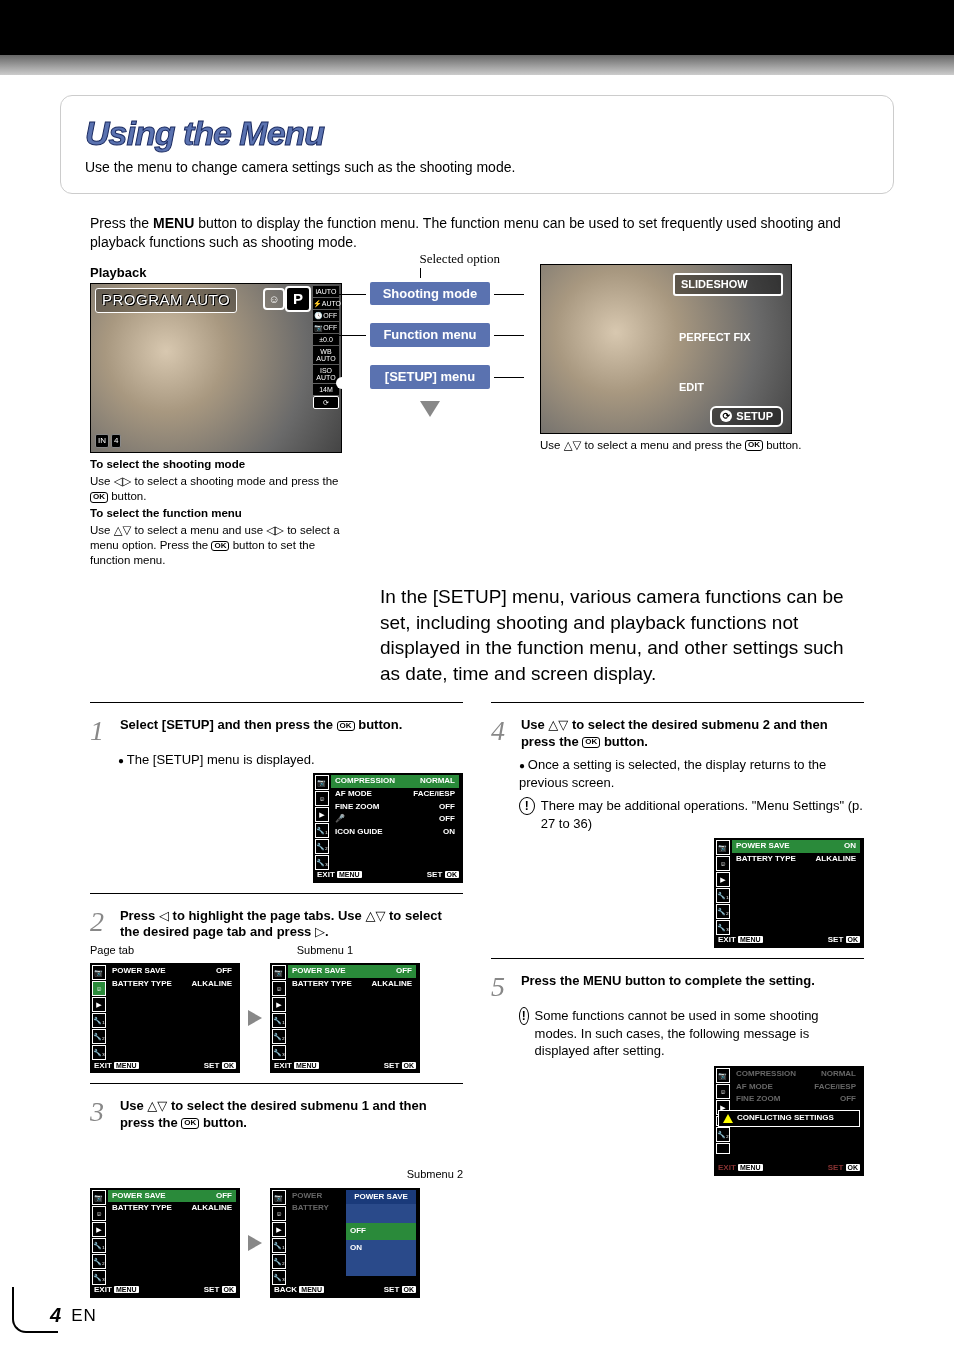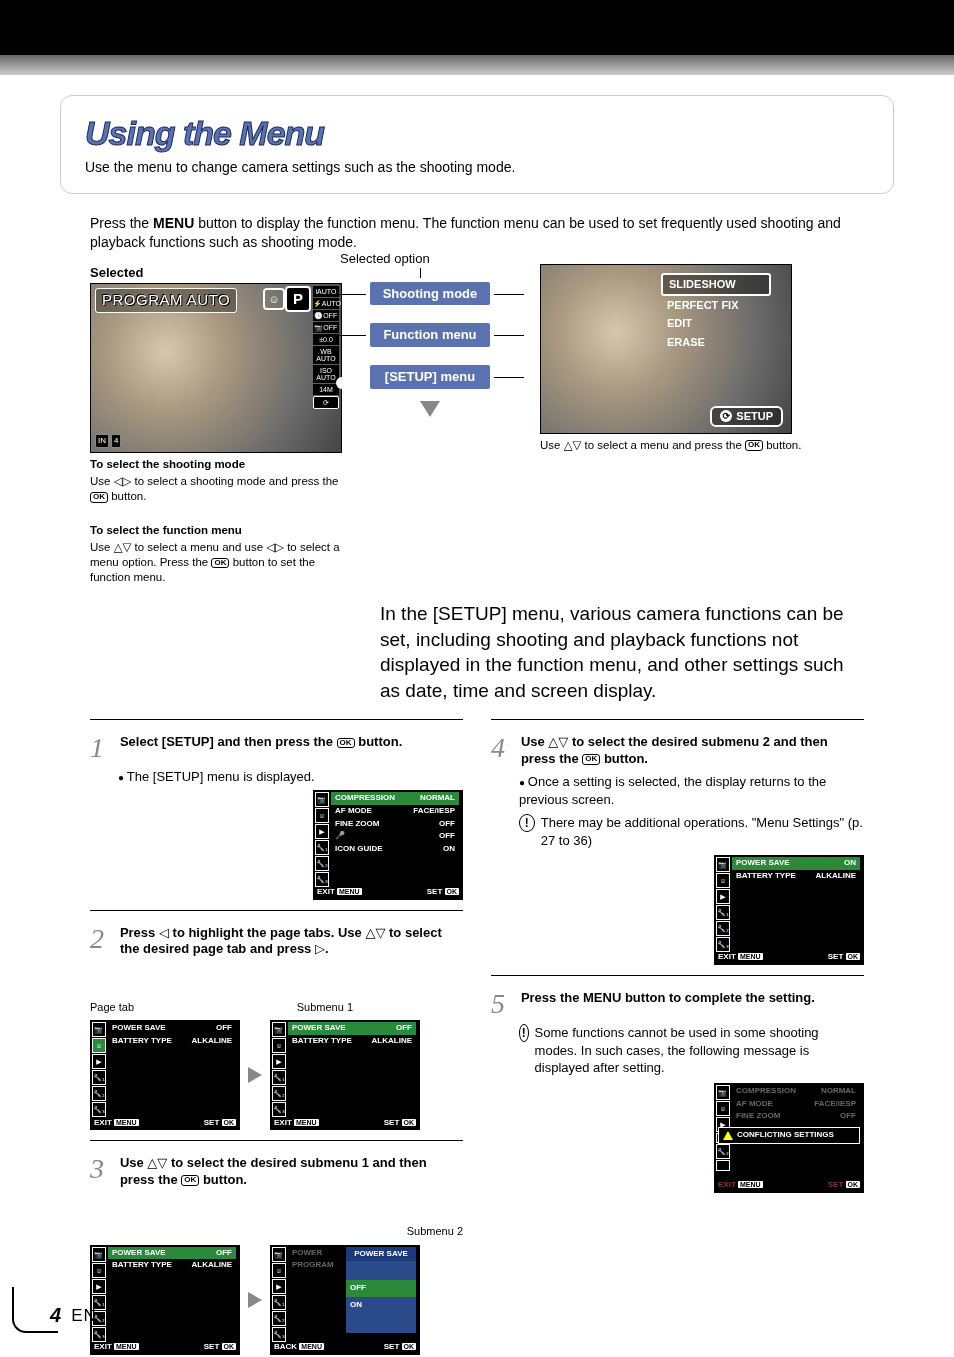--- a/index.html
+++ b/index.html
@@ -155,24 +155,25 @@
     color:#fff;
     font-size:8px;
     padding:1px 2px;
     border:1px solid #888;
     border-radius:2px;
   }
 
   .playback-menu{
     position:absolute;
     top:8px;
-    right:20px;
+    right:8px;
     width:110px;
     display:flex;
     flex-direction:column;
+    gap:32px;
   }
   .playback-menu div{
     color:#fff;
     font-size:11px;
     font-weight:bold;
     padding:2px 6px;
   }
   .playback-menu .sel{
     border:2px solid #fff;
     border-radius:3px;
@@ -461,21 +462,21 @@
     </div>
 
     <div class="main-body">
       <div class="intro-text">
         Press the <span class="bold">MENU</span> button to display the function menu. The function menu can be used to set frequently used shooting and playback functions such as shooting mode.
       </div>
 
       <div style="display:flex; align-items:flex-start;">
 
         <div style="width:260px;">
-          <div class="col-label">Selected</div>
+          <div class="col-label">Playback</div>
           <div class="lcd-shooting">
             <div class="photo-bg"></div>
             <div class="prog-auto-bar">PROGRAM AUTO</div>
             <div class="icon-face">☺</div>
             <div class="icon-p">P</div>
             <div class="side-strip">
               <div class="strip-item sel">iAUTO</div>
               <div class="strip-item">⚡AUTO</div>
               <div class="strip-item">🕓OFF</div>
               <div class="strip-item">📷OFF</div>
@@ -487,27 +488,27 @@
             </div>
             <div class="left-icons">
               <div class="li-chip">IN</div>
               <div class="li-chip">4</div>
             </div>
           </div>
 
           <div class="help-under small-text">
             <div class="hline bold">To select the shooting mode</div>
             <div class="hline">Use <span class="arrow-sym">◁▷</span> to select a shooting mode and press the <span class="ok-pill">OK</span> button.</div>
-            <div class="hline bold" style="margin-top:19px;">To select the function menu</div>
+            <div class="hline bold" style="margin-top:2px;">To select the function menu</div>
             <div class="hline">Use <span class="arrow-sym">△▽</span> to select a menu and use <span class="arrow-sym">◁▷</span> to select a menu option. Press the <span class="ok-pill">OK</span> button to set the function menu.</div>
           </div>
         </div>
 
         <div class="center-col" style="position:relative;">
-          <div class="selected-label" style="position:absolute; top:-32px; width:160px; text-align:left;">Selected option</div>
+          <div class="selected-label" style="position:absolute; top:-32px; width:160px; text-align:right;font-family:Liberation Serif, serif;">Selected option</div>
           <div class="pill bracket">
             <span>Shooting mode</span>
           </div>
           <div class="pill bracket">
             <span>Function menu</span>
           </div>
           <div class="pill setup bracket">
             <span>[SETUP] menu</span>
           </div>
           <div class="down-arrow"></div>
@@ -582,21 +583,21 @@
                 </div>
               </div>
             </div>
           </div>
 
           <hr class="sep">
 
           <div class="step">
             <span class="step-num">2</span>
             <span class="step-head">Press <span class="arrow-sym">◁</span> to highlight the page tabs. Use <span class="arrow-sym">△▽</span> to select the desired page tab and press <span class="arrow-sym">▷</span>.</span>
-            <div style="display:flex; justify-content:space-between; align-items:flex-end;margin-top:40px;">
+            <div style="display:flex; justify-content:space-between; align-items:flex-end;">
               <div class="mini-label">Page tab</div>
               <div class="mini-label" style="margin-right:110px;">Submenu 1</div>
             </div>
             <div class="two-lcd">
               <div class="mini-lcd small">
                 <div class="icon-col">
                     <div>📷</div>
                     <div style="background:#2a8a3a;">☺</div>
                     <div>▶</div>
                     <div>🔧₁</div>
@@ -686,21 +687,21 @@
                     <div>🔧₁</div>
                     <div>🔧₂</div>
                     <div>🔧₃</div>
                   </div>
                 <div class="rows dimmed">
                   <div class="r">
                       <span>POWER</span>
                       <span></span>
                     </div>
                   <div class="r">
-                      <span>PROGRAM</span>
+                      <span>BATTERY</span>
                       <span></span>
                     </div>
                 </div>
                 <div class="popup">
                   <div class="ptop">POWER SAVE</div>
                   <div style="flex:1"></div>
                   <div class="popt sel">OFF</div>
                   <div class="popt">ON</div>
                   <div style="flex:1"></div>
                 </div>

